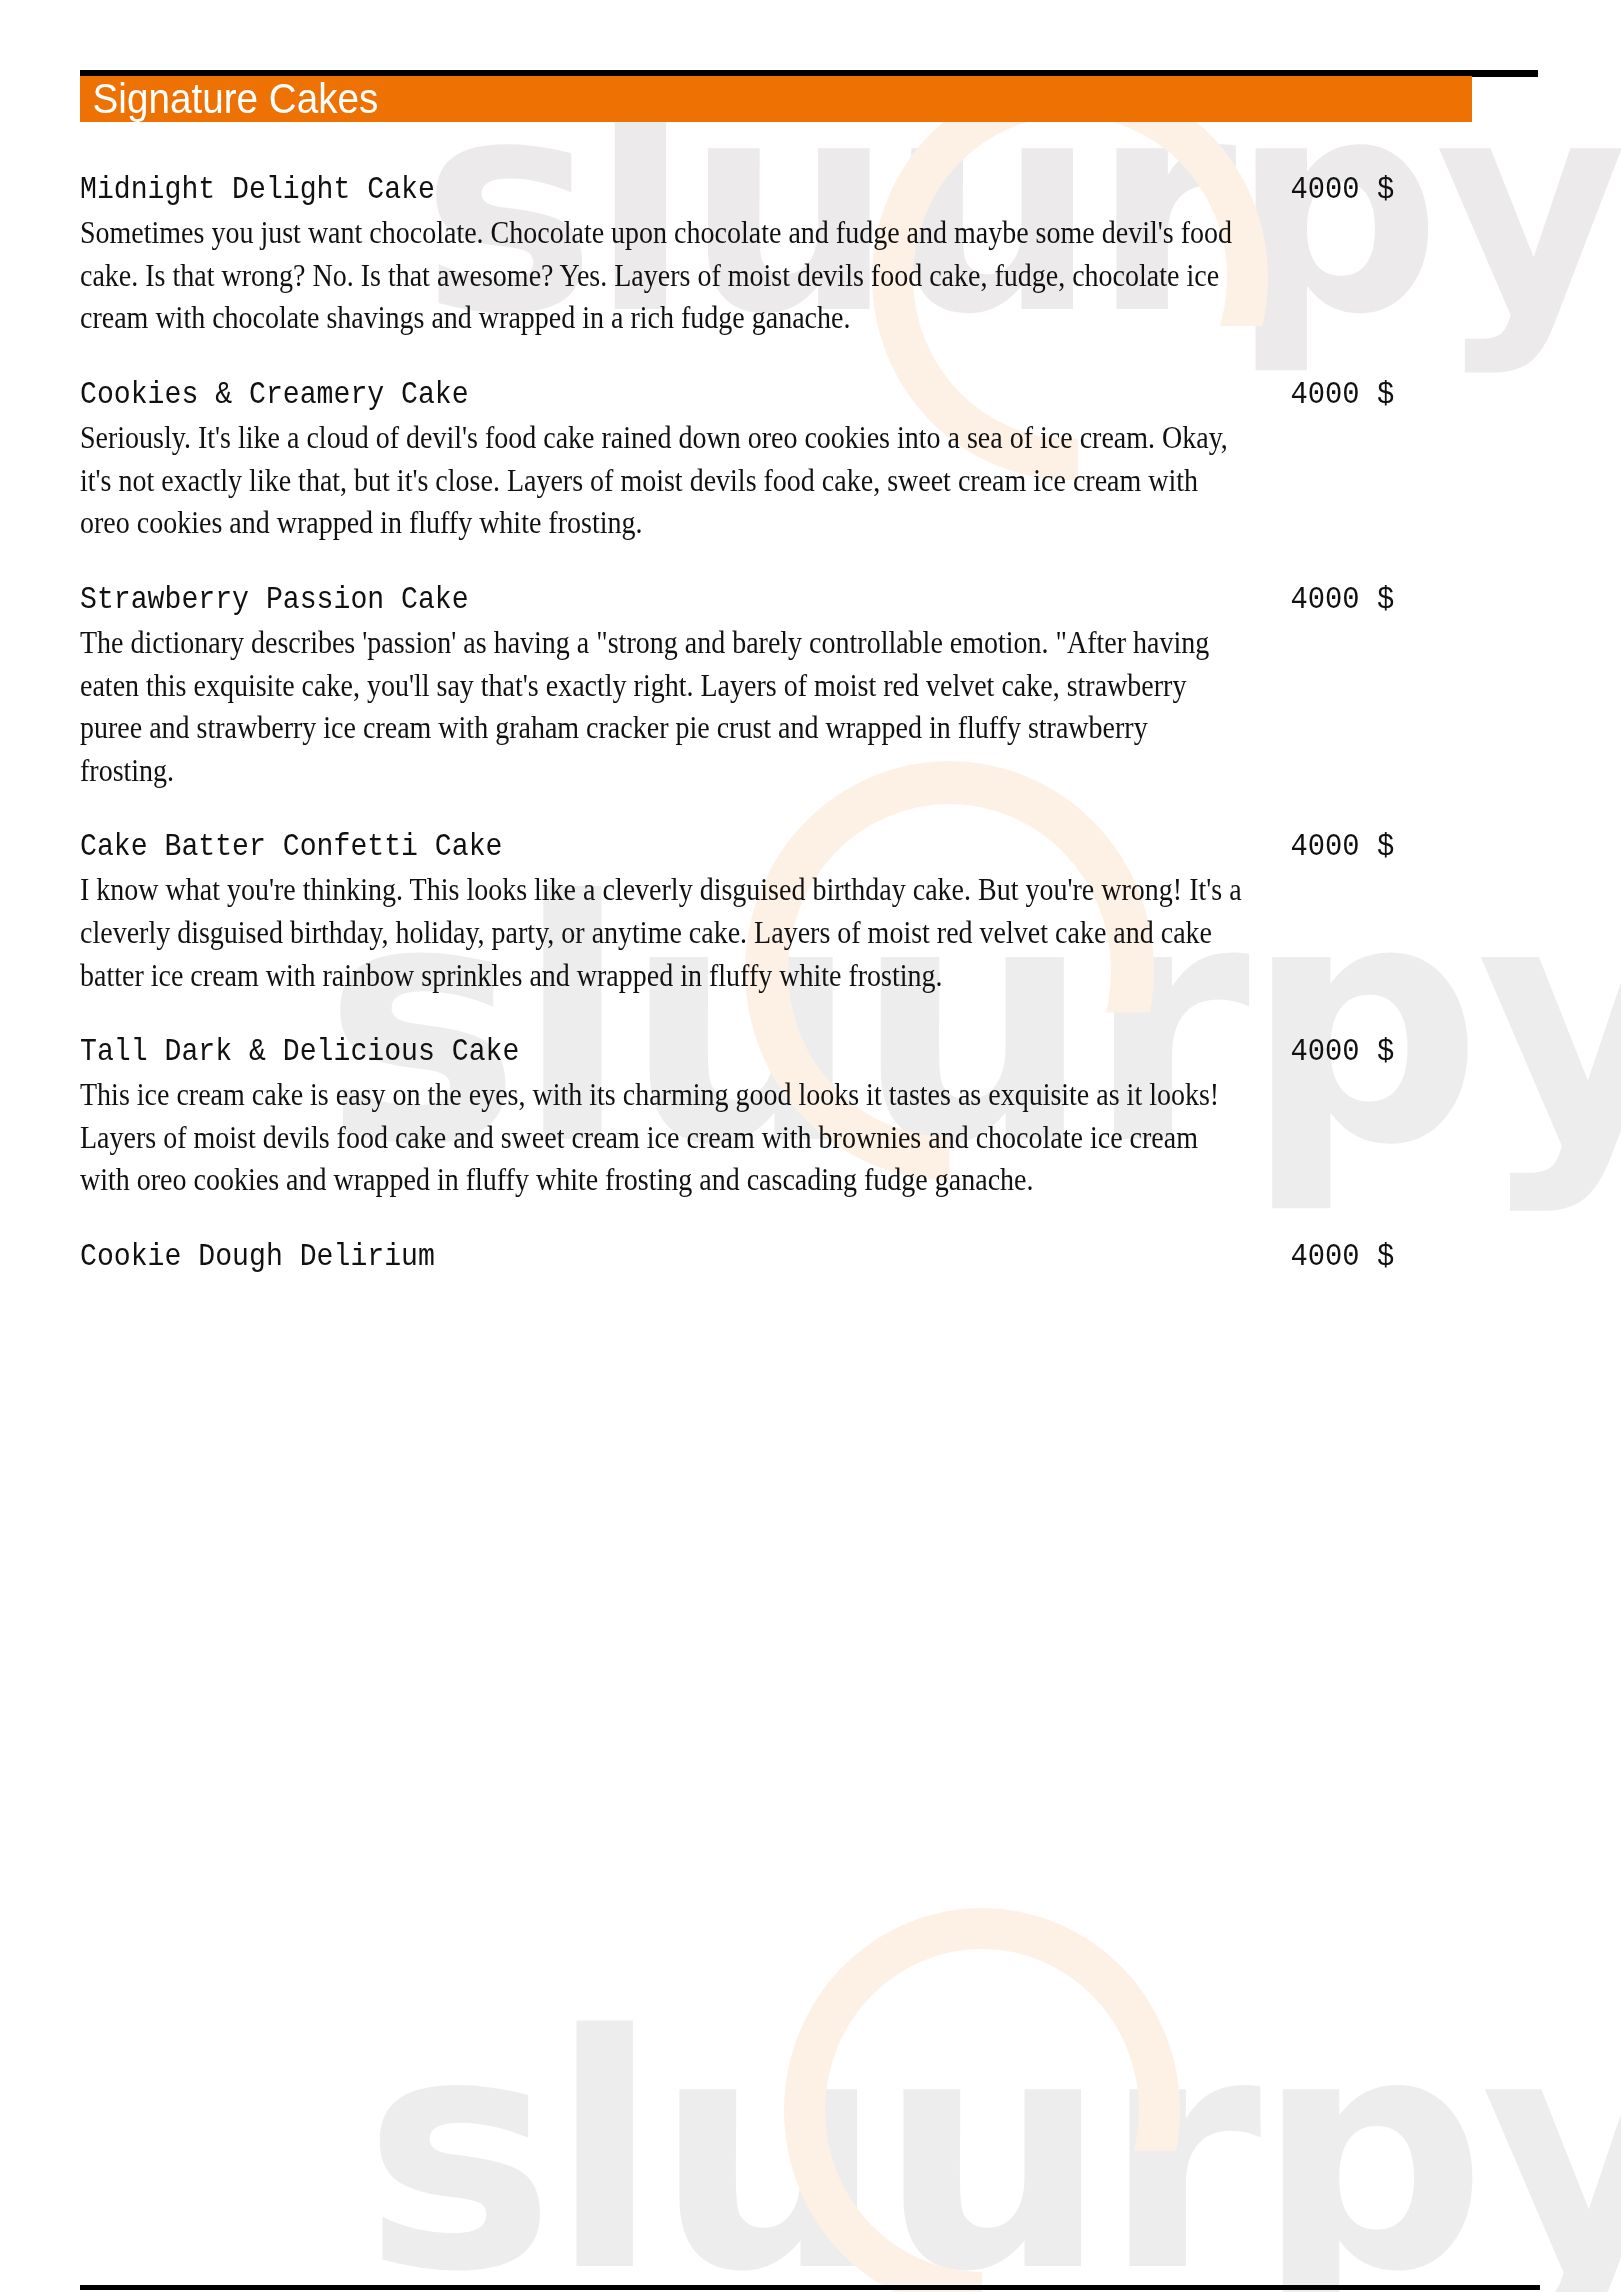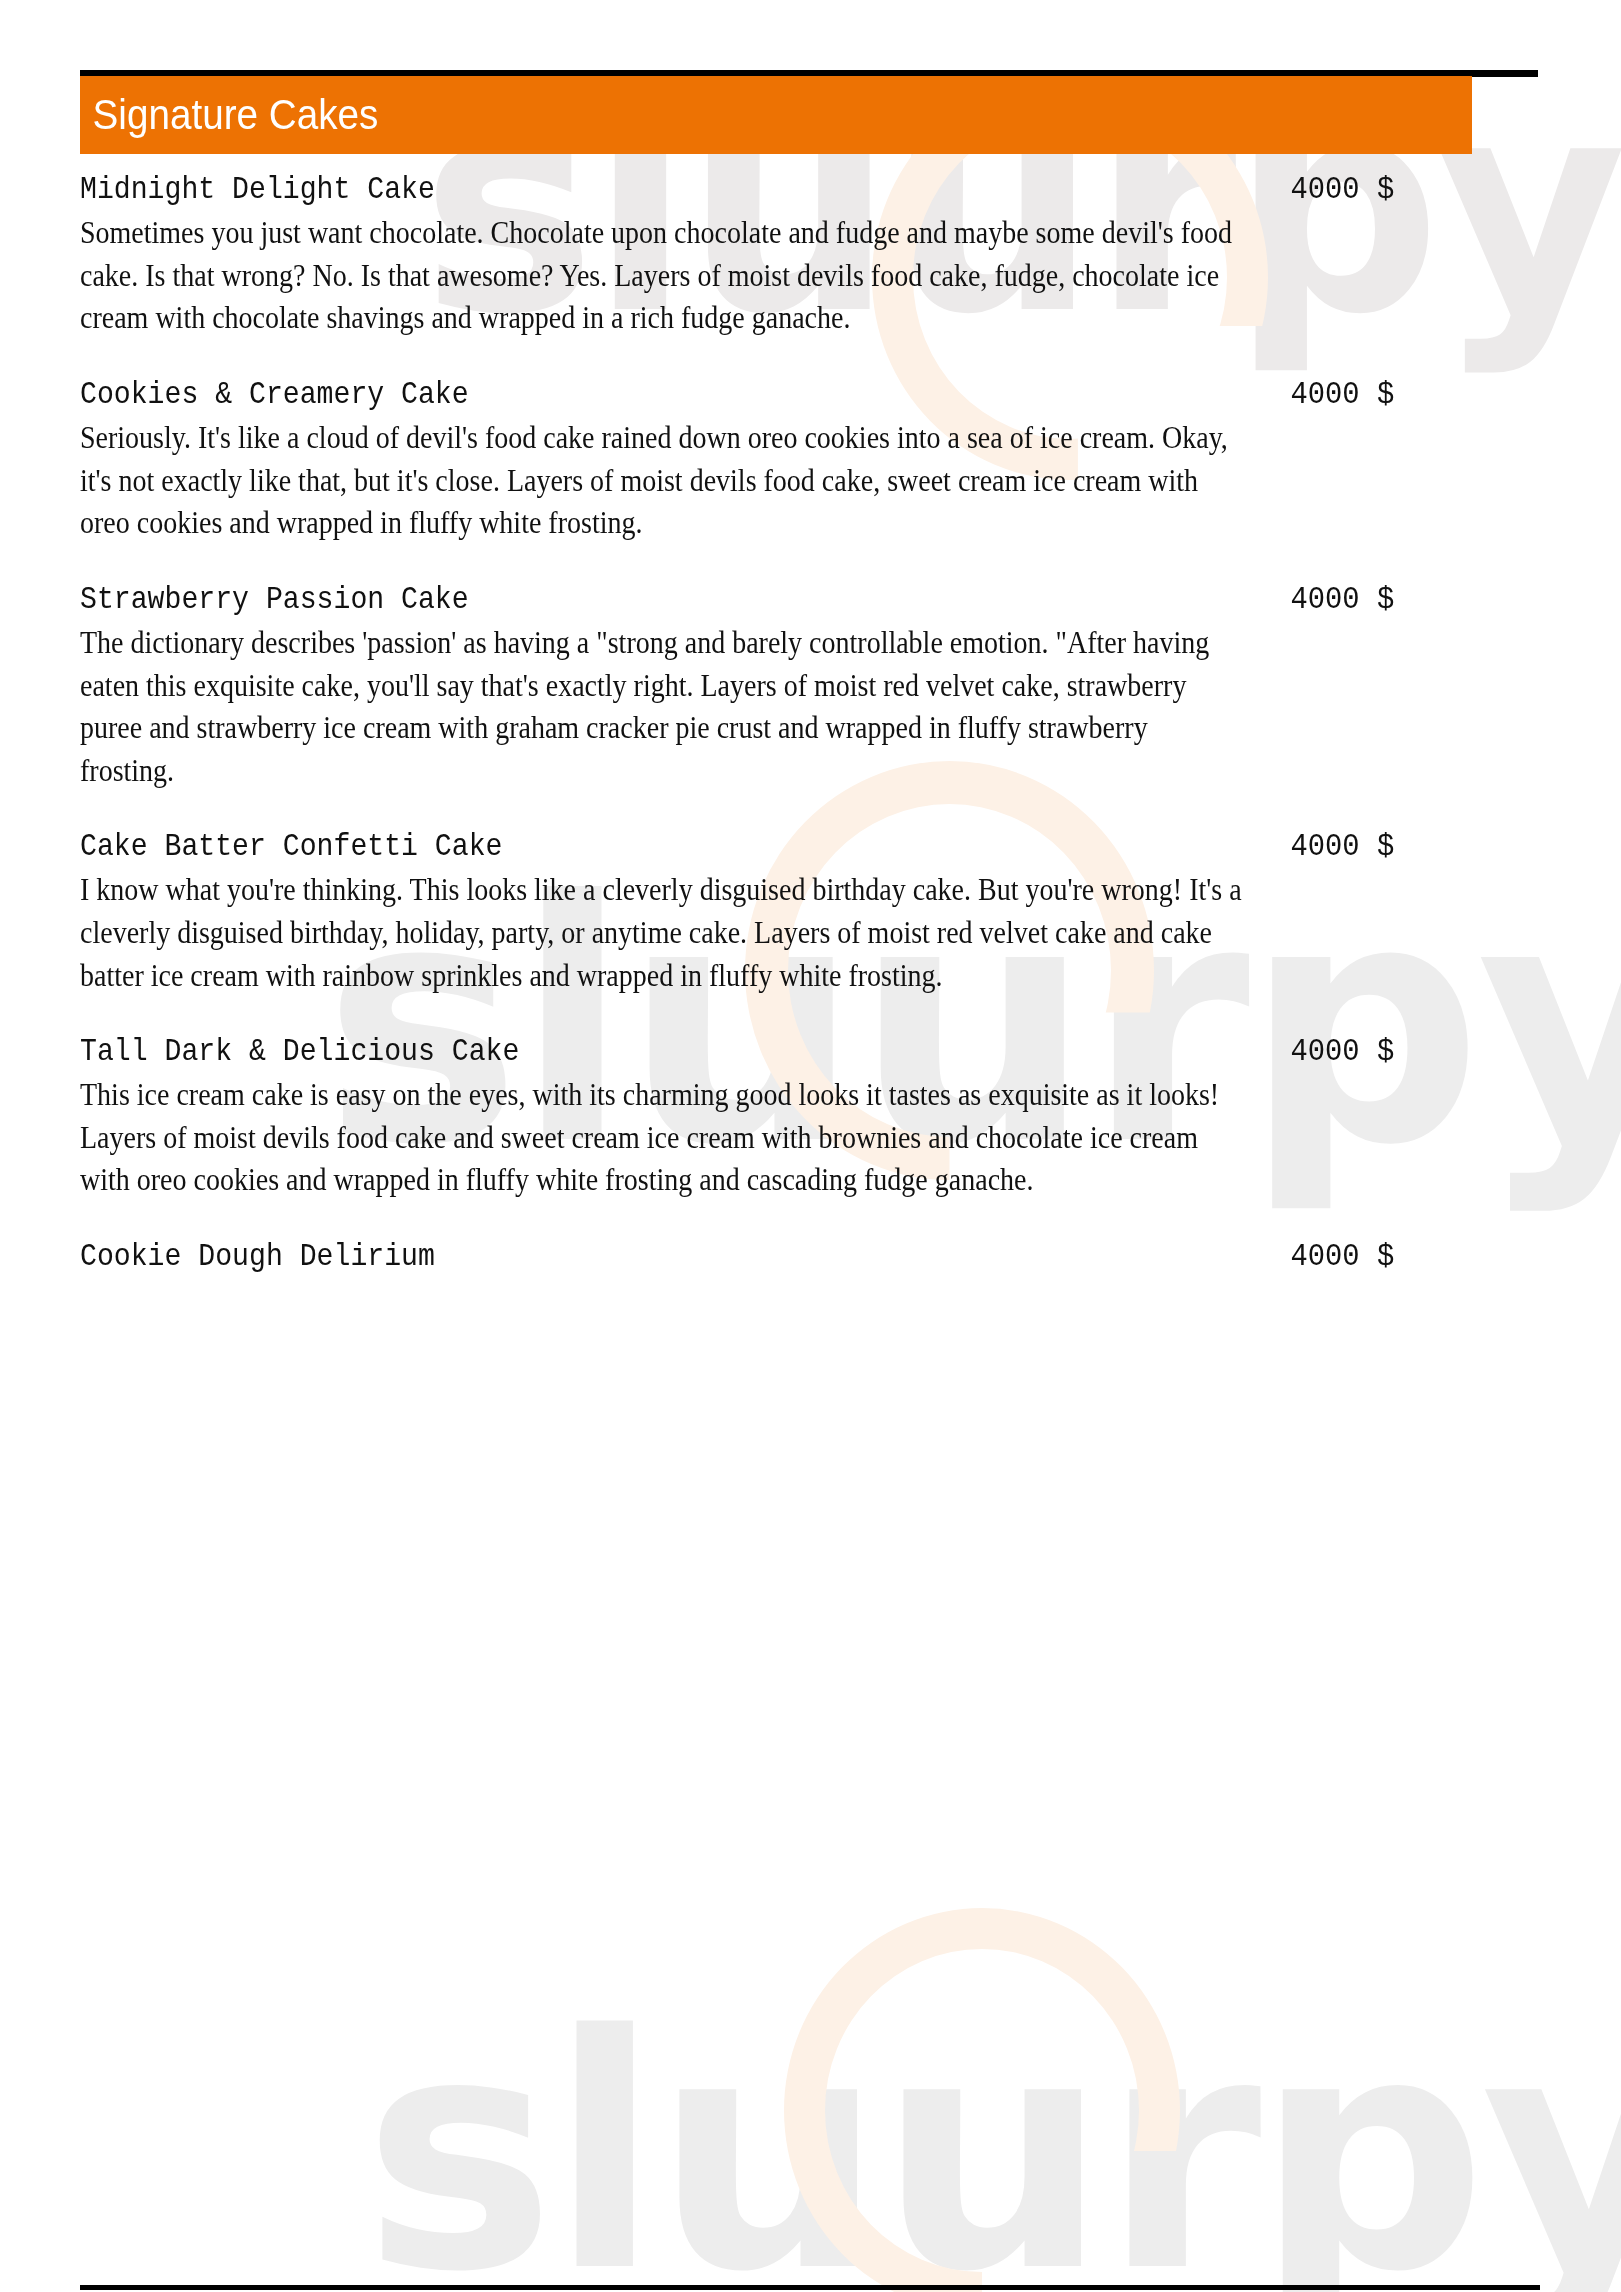--- a/index.html
+++ b/index.html
@@ -96,21 +96,21 @@
     width: 1458px;
     height: 6.9px;
     background: #000000;
   }
 
   .section-banner {
     position: absolute;
     top: 76px;
     left: 80px;
     width: 1392px;
-    height: 78px;
+    height: 46px;
     display: flex;
     align-items: center;
   }
   .section-banner .bg {
     position: absolute;
     inset: 0;
   }
   .section-title {
     position: relative;
     color: #ffffff;

